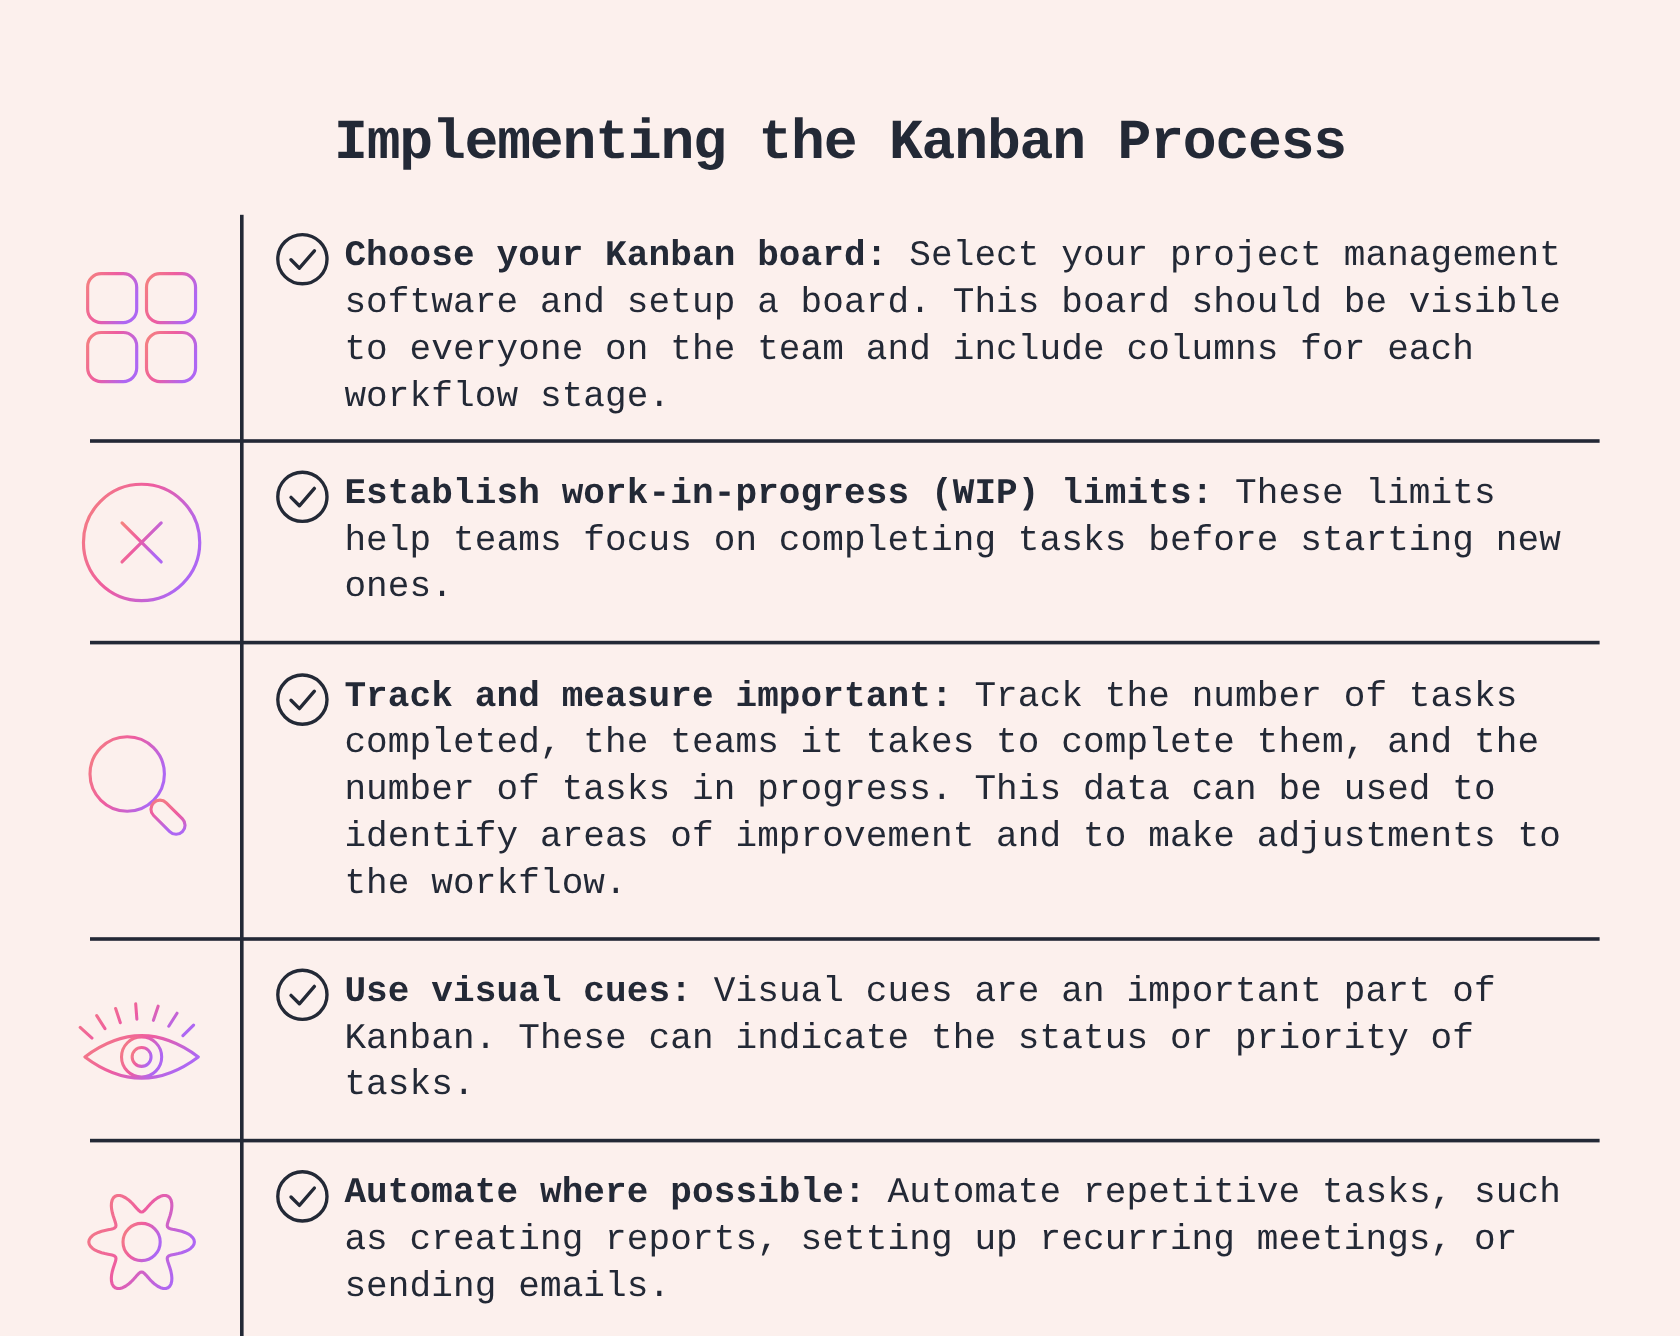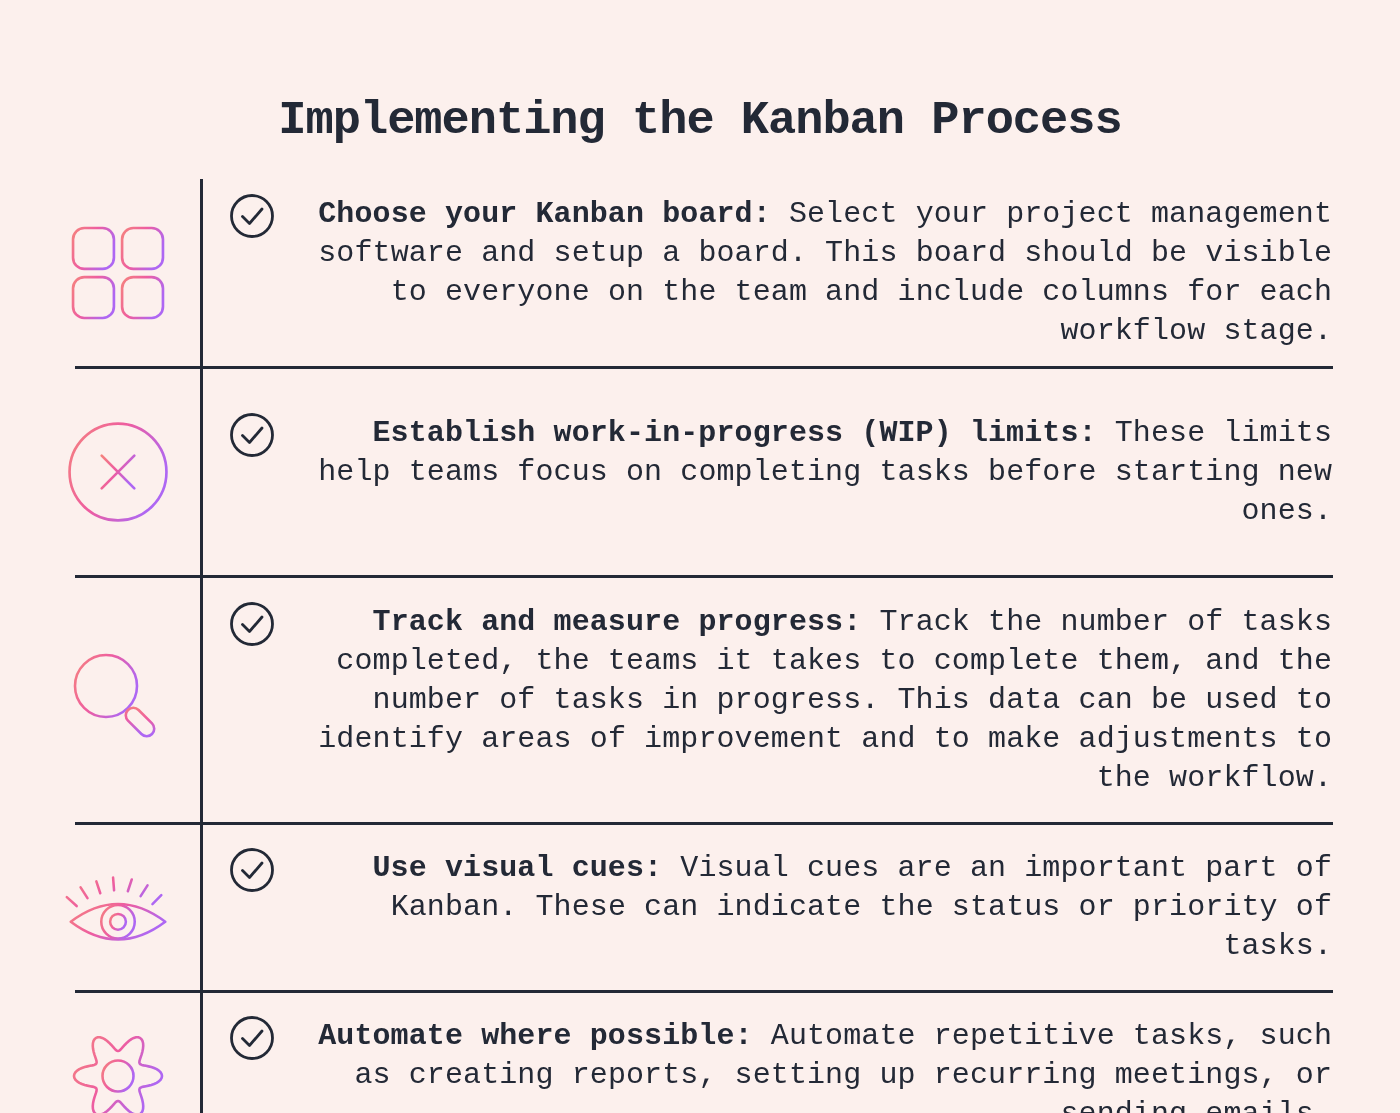--- a/index.html
+++ b/index.html
@@ -29,33 +29,33 @@
   }
   .vline{
     position:absolute;left:200px;top:0;width:3px;height:938px;
     background:var(--ink);
   }
   .sep{
     margin-left:75px;width:1258px;height:3px;background:var(--ink);
   }
   .row{display:flex;}
   .r1{height:187px;}
-  .r2{height:206px;}
+  .r2{height:165px;}
   .r3{height:244px;}
   .r4{height:165px;border-radius:22px;}
   .r5{height:165px;}
   .icon-cell{
     width:201px;flex:none;
     padding-left:34px;
     display:flex;align-items:center;justify-content:center;
   }
   .content{
     flex:1;
     display:flex;align-items:center;
-    padding-left:28px;padding-right:50px;text-align:right;
+    padding-left:28px;padding-right:50px;
   }
   .entry{display:flex;align-items:flex-start;gap:12px;}
   .check{flex:none;margin-top:-2px;}
   .text{
     font-size:30px;line-height:39px;
     max-width:1045px;
     color:var(--ink);
     letter-spacing:0.1px;
   }
   .text b{font-weight:700;}
@@ -133,21 +133,21 @@
           <circle class="grad-stroke" cx="44" cy="42" r="31" stroke-width="2.6"></circle>
           <rect class="grad-stroke" x="61" y="70.5" width="34" height="15" rx="7.5" stroke-width="2.6" transform="rotate(45 78 78)"></rect>
         </svg>
       </div>
       <div class="content">
         <div class="entry">
           <svg class="check" width="46" height="46" viewBox="0 0 46 46">
             <circle class="ink-stroke" cx="23" cy="23" r="20.5" stroke-width="2.8"></circle>
             <path class="ink-stroke" d="M13.5 23.5 L20.5 30.5 L33 16" stroke-width="2.8" stroke-linecap="round" stroke-linejoin="round"></path>
           </svg>
-          <p class="text"><b>Track and measure progress:</b>
+          <p class="text"><b>Track and measure important:</b>
 <span>Track the number of tasks completed, the teams it takes to complete them, and the number of tasks in progress. This data can be used to identify areas of improvement and to make adjustments to the workflow.</span></p>
         </div>
       </div>
     </div>
 
     <div class="sep"></div>
 
     <div class="row r4">
       <div class="icon-cell">
         <svg width="126" height="88" viewBox="0 4 128 80">

